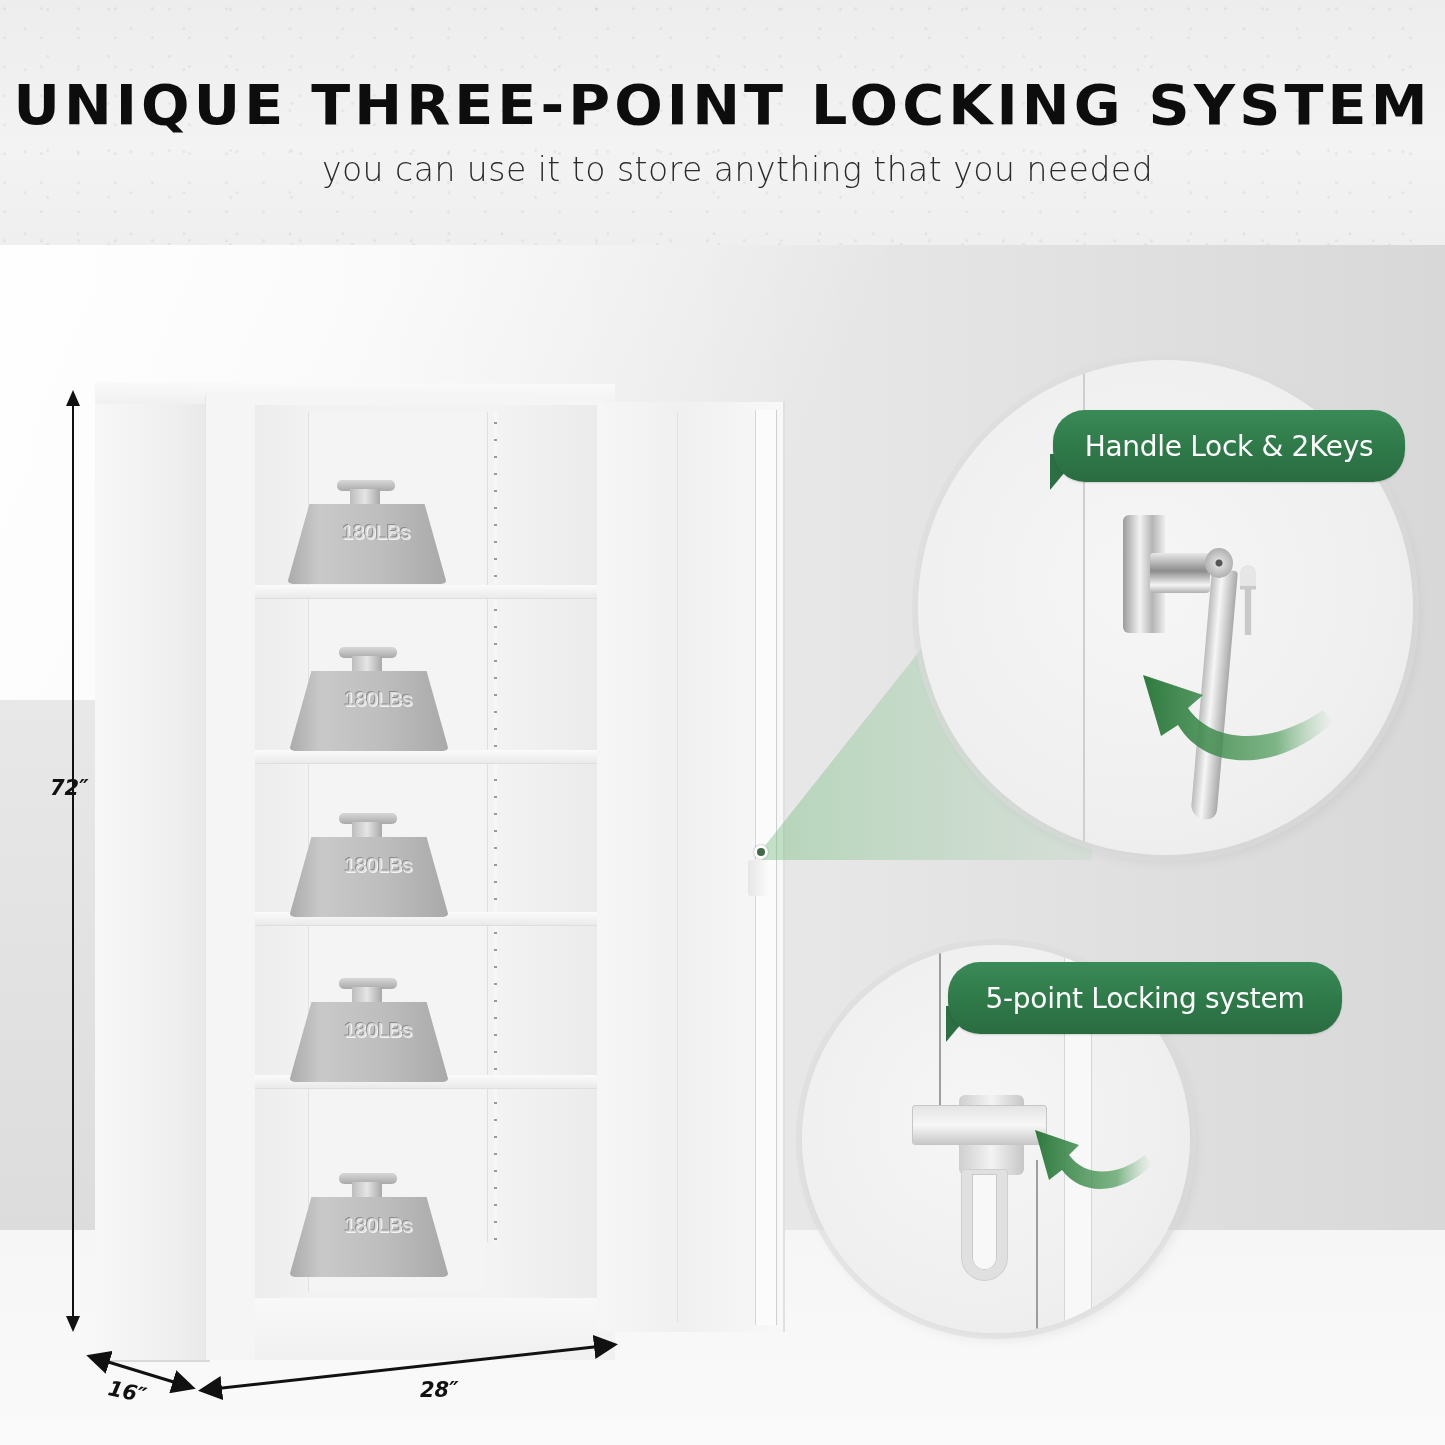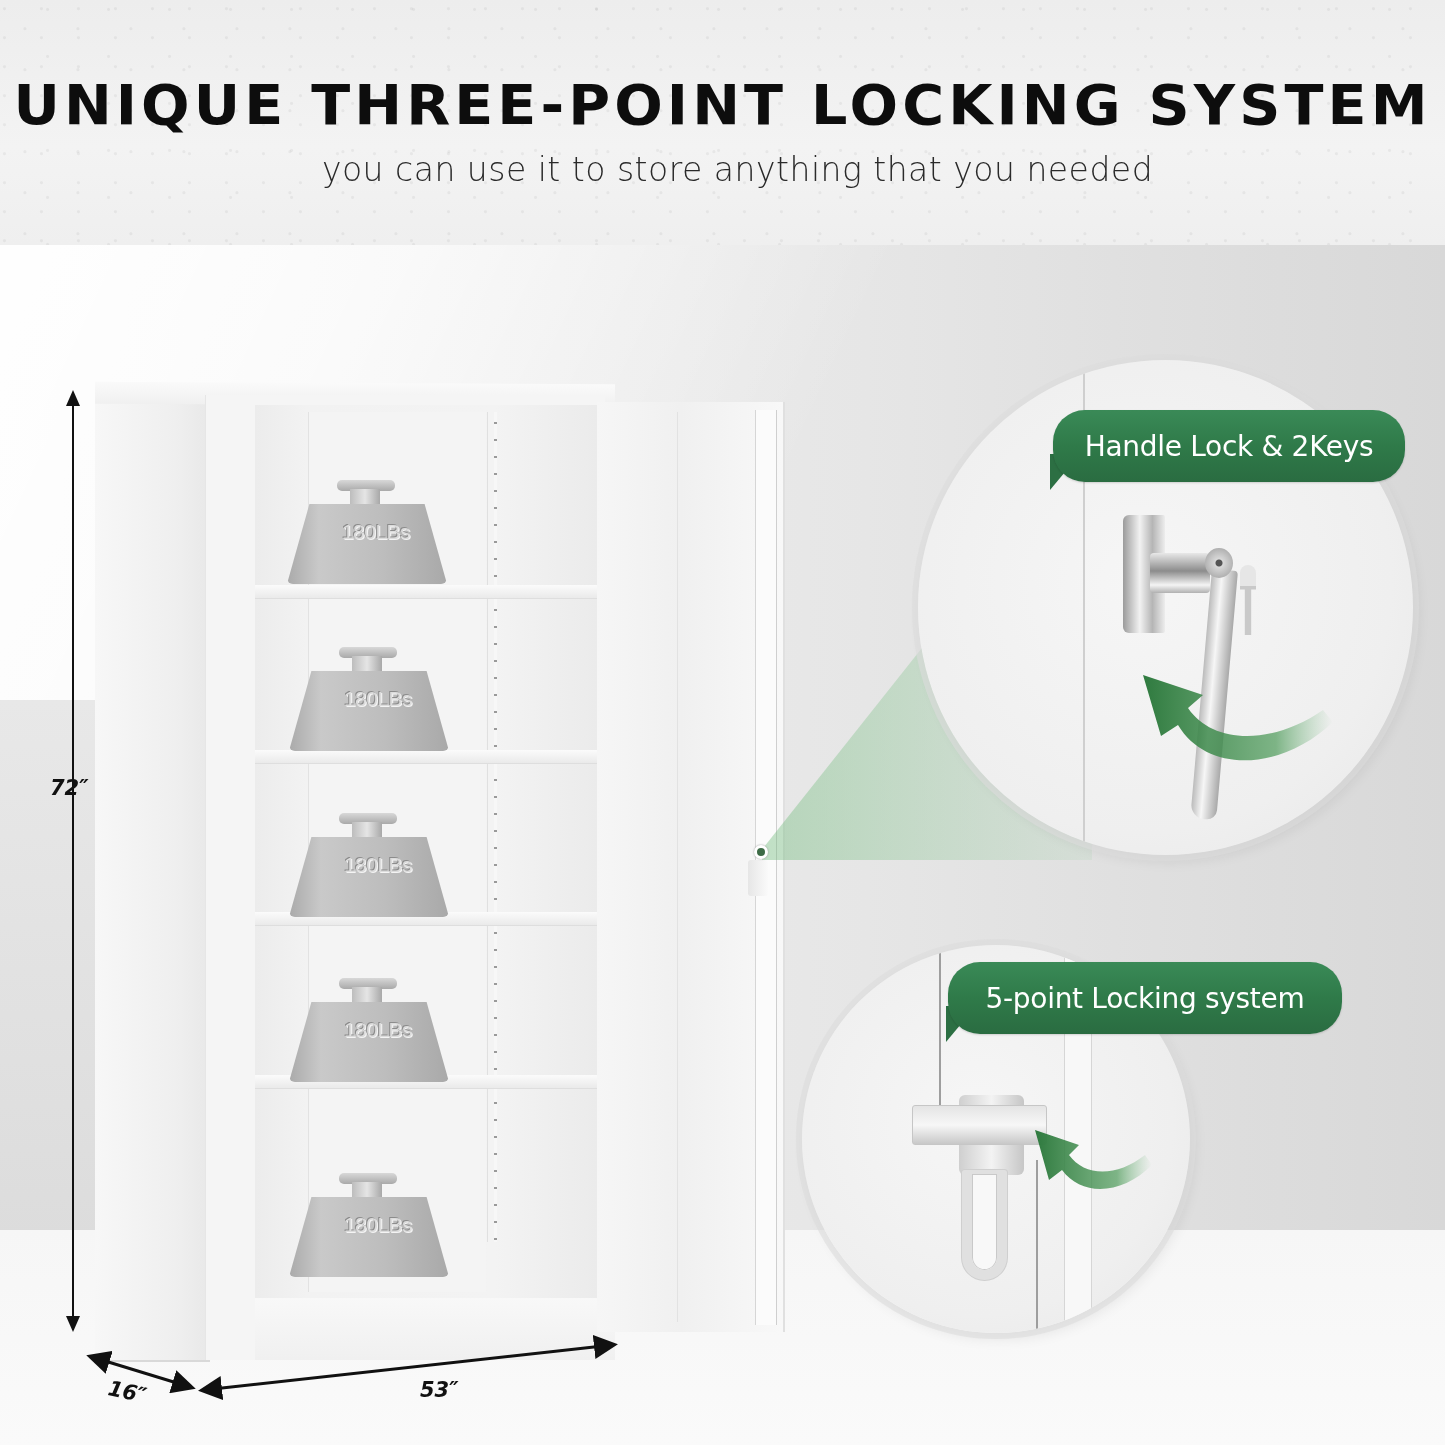--- a/index.html
+++ b/index.html
@@ -322,21 +322,21 @@
       <path d="M0,0 L8,4 L0,8 Z" fill="#111"></path>
     </marker>
     <marker id="ahs" markerWidth="8" markerHeight="8" refX="2" refY="4" orient="auto">
       <path d="M8,0 L0,4 L8,8 Z" fill="#111"></path>
     </marker>
   </defs>
   <line x1="12" y1="22" x2="110" y2="52" stroke="#111" stroke-width="3" marker-start="url(#ahs)" marker-end="url(#ah)"></line>
   <line x1="124" y1="55" x2="532" y2="10" stroke="#111" stroke-width="3" marker-start="url(#ahs)" marker-end="url(#ah)"></line>
 </svg>
 <div class="dim-label" style="left:108px; top:1380px; transform:rotate(12deg);">16″</div>
-<div class="dim-label" style="left:420px; top:1378px;">53″</div>
+<div class="dim-label" style="left:420px; top:1378px;">28″</div>
 
 <div class="circle circle-1">
   <div class="seam"></div>
   <div class="handle-plate"></div>
   <div class="handle-barrel"></div>
   <div class="handle-lever"></div>
   <div class="handle-cyl"></div>
   <div class="key"></div>
   <svg class="curve-arrow" style="left:215px; top:310px;" width="210" height="120">
     <defs>

